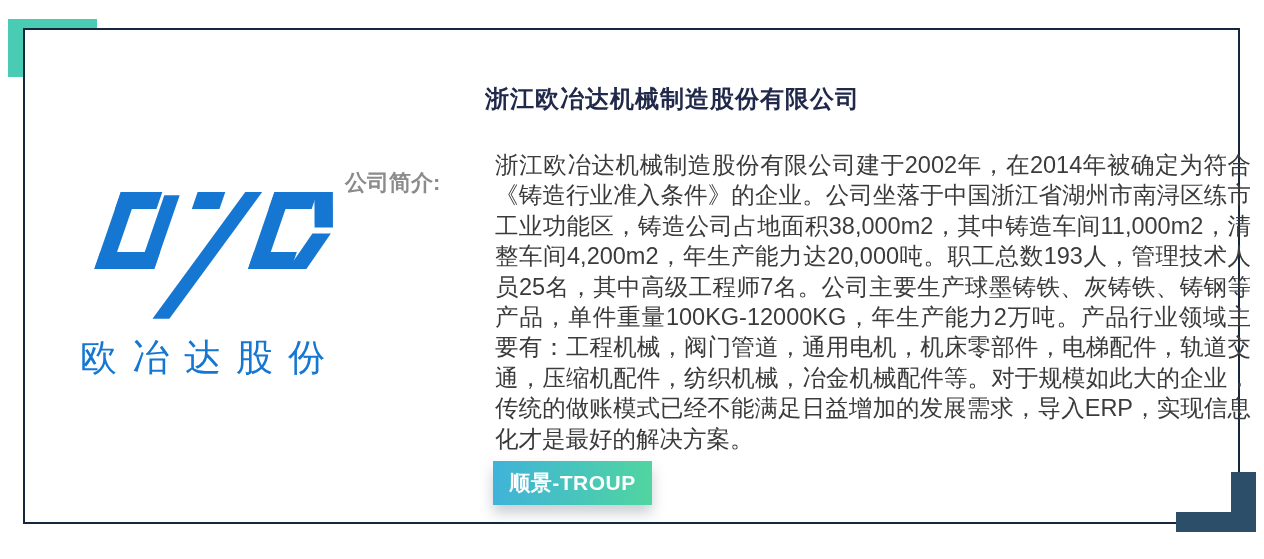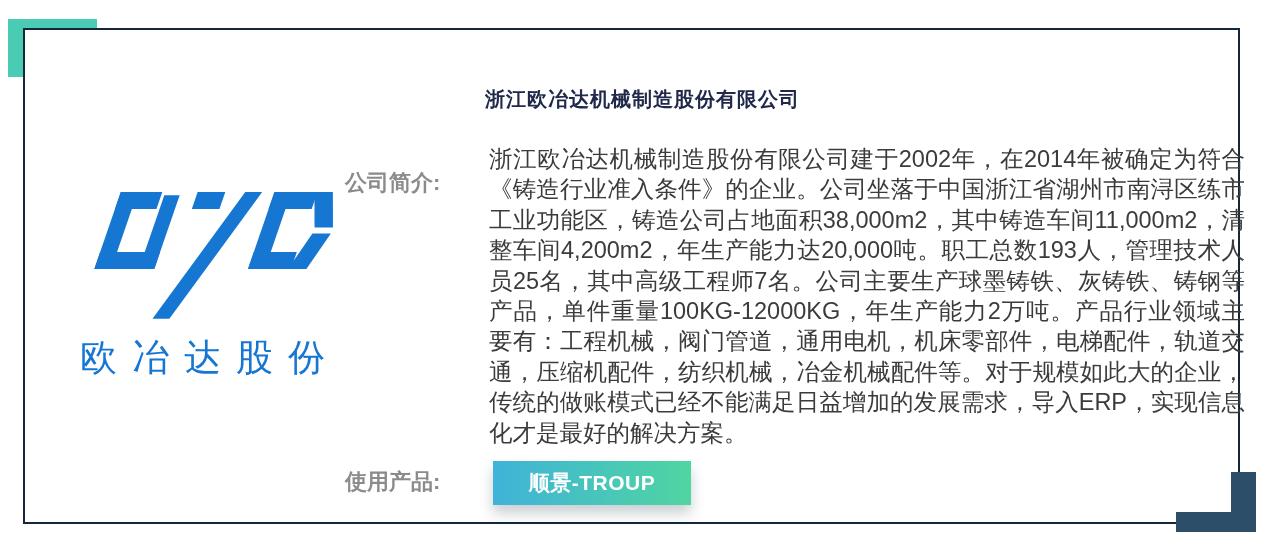--- a/index.html
+++ b/index.html
@@ -41,21 +41,21 @@
     font-size: 37px;
     letter-spacing: 15px;
     color: var(--logo_blue, #1677d3);
     white-space: nowrap;
   }
 
   .title {
     position: absolute;
     left: 460px; top: 52px;
     margin: 0;
-    font-size: 20px;
+    font-size: 24px;
     line-height: 34px;
     font-weight: bold;
     letter-spacing: 1px;
     color: var(--title_ink, #20294a);
   }
 
   .field-label {
     position: absolute;
     left: 320px;
     width: 100px;
@@ -65,32 +65,32 @@
     color: var(--label_gray, #8b8b8b);
     white-space: nowrap;
   }
   .label-profile { top: 138px; }
   .label-product { top: 437px; }
 
   .profile-text {
     position: absolute;
     left: 460px; top: 110px;
     width: 756px;
-    margin: 4px;
+    margin: 10px;
     font-size: 23.5px;
     line-height: 30.4px;
     color: var(--body_text, #3b3b3b);
     text-align: justify;
     text-justify: inter-ideograph;
   }
 
   .product-btn {
     position: absolute;
     left: 468px; top: 431px;
-    width: 198px; height: 44px;
+    width: 159px; height: 44px;
     border: none;
     background: linear-gradient(90deg, var(--button_gradient_start, #3fb3d9), var(--button_gradient_end, #50d5a0));
     color: var(--button_text, #ffffff);
     font-family: inherit;
     font-size: 21px;
     font-weight: bold;
     letter-spacing: 0.5px;
     box-shadow: 0 8px 14px rgba(40, 60, 80, 0.25);
     cursor: pointer;
   }
@@ -125,21 +125,20 @@
     </svg>
 
     <div class="logo-name">欧冶达股份</div>
 
     <h1 class="title">浙江欧冶达机械制造股份有限公司</h1>
 
     <div class="field-label label-profile">公司简介:</div>
 
     <p class="profile-text">浙江欧冶达机械制造股份有限公司建于2002年，在2014年被确定为符合《铸造行业准入条件》的企业。公司坐落于中国浙江省湖州市南浔区练市工业功能区，铸造公司占地面积38,000m2，其中铸造车间11,000m2，清整车间4,200m2，年生产能力达20,000吨。职工总数193人，管理技术人员25名，其中高级工程师7名。公司主要生产球墨铸铁、灰铸铁、铸钢等产品，单件重量100KG-12000KG，年生产能力2万吨。产品行业领域主要有：工程机械，阀门管道，通用电机，机床零部件，电梯配件，轨道交通，压缩机配件，纺织机械，冶金机械配件等。对于规模如此大的企业，传统的做账模式已经不能满足日益增加的发展需求，导入ERP，实现信息化才是最好的解决方案。</p>
 
-    <div class="field-label label-product">使用产品:</div>
 
     <button class="product-btn">顺景-TROUP</button>
 
   </div>
 
   <div class="corner corner-br-h"></div>
   <div class="corner corner-br-v"></div>
 
 </div>
 

